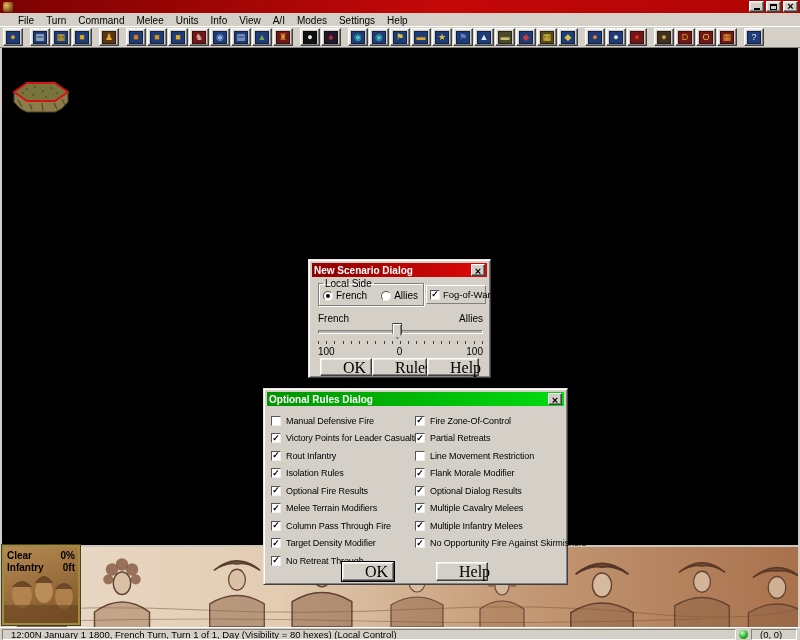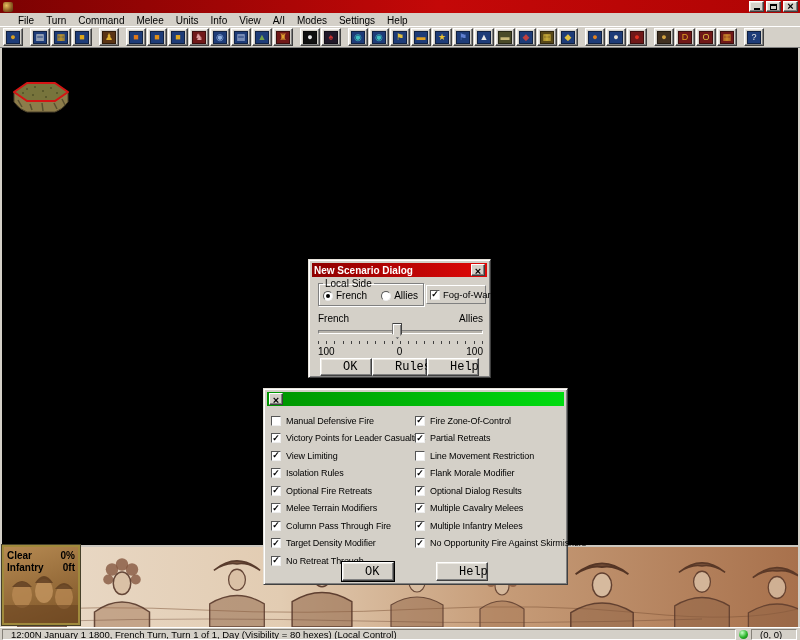--- a/index.html
+++ b/index.html
@@ -94,22 +94,22 @@
   .slider-thumb{position:absolute;top:46px;width:10px;height:16px;background:#d4d0c8;
                 border:1px solid #404040;
                 box-shadow:inset 1px 1px 0 #fff,inset -1px -1px 0 #808080;
                 clip-path:polygon(0 0,100% 0,100% 66%,50% 100%,0 66%);}
   .ticks{position:absolute;left:6px;top:64px;width:165px;display:flex;justify-content:space-between;}
   .tick{width:1px;height:3px;background:#404040;}
   .n-left{position:absolute;left:6px;top:69px;font-size:10px;}
   .n-center{position:absolute;left:0;right:0;top:69px;text-align:center;font-size:10px;}
   .n-right{position:absolute;right:4px;top:69px;font-size:10px;}
   .btn-row{position:absolute;left:8px;right:8px;top:81px;display:flex;justify-content:space-between;}
-  .w95btn{min-width:52px;height:18px;padding:0 22px;background:#d4d0c8;font-size:12px;
-          font-family:Liberation Mono, monospace;
+  .w95btn{min-width:52px;height:18px;padding:0 22px;background:#d4d0c8;font-size:16px;
+          font-family:Liberation Serif, serif;
           border:1px solid;border-color:#fff #404040 #404040 #fff;
           box-shadow:inset -1px -1px 0 #808080,inset 1px 1px 0 #ece9e2;}
   .w95btn.default{box-shadow:0 0 0 1px #000,inset -1px -1px 0 #808080,inset 1px 1px 0 #ece9e2;}
 
   #rules-dialog{left:263px;top:388px;width:305px;height:197px;}
   #rules-dialog .dlg-body{height:177px;}
   .rule-col{position:absolute;top:6px;}
   #rules-left{left:4px;}
   #rules-right{left:148px;}
   .rule-row{height:17.5px;display:flex;align-items:center;gap:5px;
@@ -408,45 +408,46 @@
       <div class="btn-row" id="scenario-buttons">
           <button class="w95btn">OK</button>
           <button class="w95btn">Rules...</button>
           <button class="w95btn">Help</button>
         </div>
     </div>
   </div>
 
   <div class="dialog" id="rules-dialog">
     <div class="dlg-title green-title">
+      <span class="t">Optional Rules Dialog</span>
       <button class="dlg-close">
           <span class="glyph-close"></span>
         </button>
     </div>
     <div class="dlg-body">
       <div class="rule-col" id="rules-left">
           <div class="rule-row">
             <span class="cb"></span>
             <span>Manual Defensive Fire</span>
           </div>
           <div class="rule-row">
             <span class="cb">✓</span>
             <span>Victory Points for Leader Casualties</span>
           </div>
           <div class="rule-row">
             <span class="cb">✓</span>
-            <span>View Limiting</span>
+            <span>Rout Infantry</span>
           </div>
           <div class="rule-row">
             <span class="cb">✓</span>
             <span>Isolation Rules</span>
           </div>
           <div class="rule-row">
             <span class="cb">✓</span>
-            <span>Optional Fire Retreats</span>
+            <span>Optional Fire Results</span>
           </div>
           <div class="rule-row">
             <span class="cb">✓</span>
             <span>Melee Terrain Modifiers</span>
           </div>
           <div class="rule-row">
             <span class="cb">✓</span>
             <span>Column Pass Through Fire</span>
           </div>
           <div class="rule-row">

